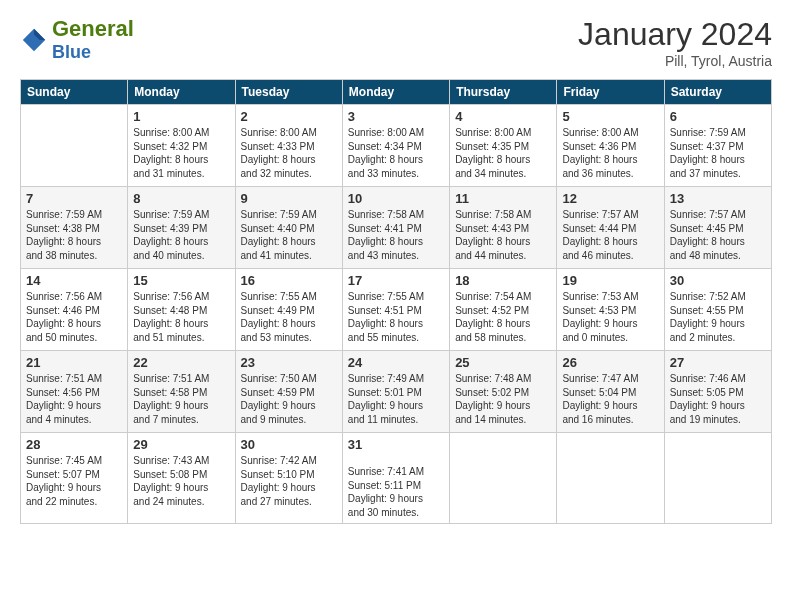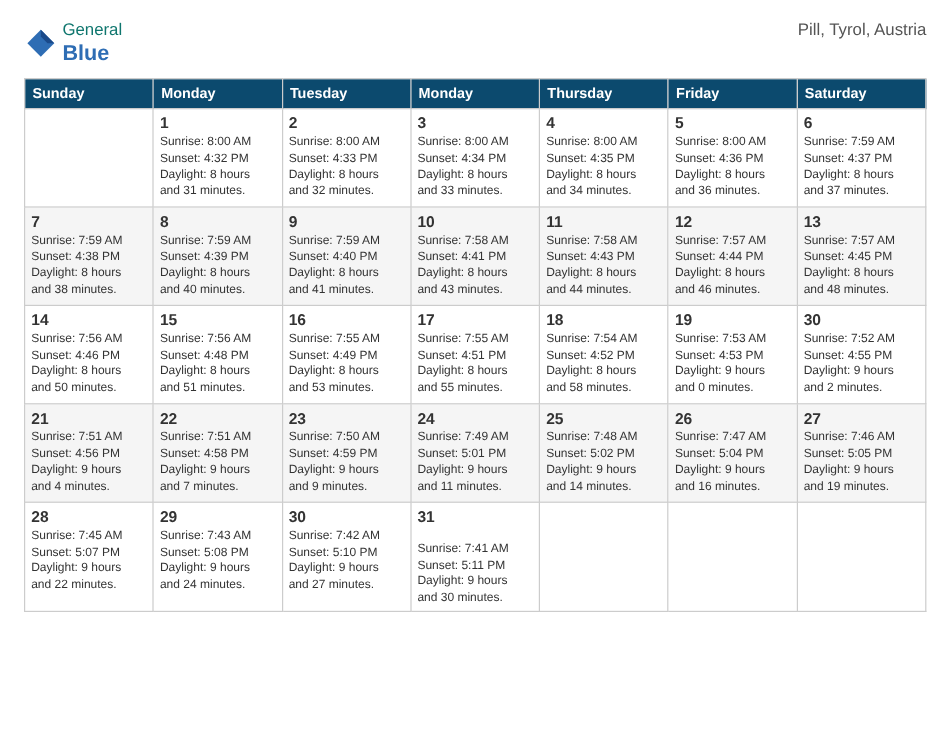--- a/index.html
+++ b/index.html
@@ -86,25 +86,26 @@
 <body>
 
 <div class="page">
   <div class="header">
     <div class="logo">
       <svg class="logo-icon" viewBox="0 0 40 40">
         <polygon points="20,4 36,20 20,36 4,20" fill="#2e6db4"></polygon>
         <polygon points="20,4 36,20 28,20 20,12" fill="#1a4a8a"></polygon>
       </svg>
       <div>
-        <span style="font-size:14px;font-weight:normal;color:#0f766e;">General</span><br>
+        <span style="font-size:22px;font-weight:bold;color:#4d7c0f;">General</span><br>
         <span style="font-size:18px;font-weight:bold;color:#2e6db4;margin-top:16px;">Blue</span>
       </div>
     </div>
     <div class="title-block">
+      <div class="month-title">January 2024</div>
       <div class="subtitle">Pill, Tyrol, Austria</div>
     </div>
   </div>
 
   <table>
     <thead>
       <tr>
       <th>Sunday</th>
           <th>Monday</th>
           <th>Tuesday</th>

